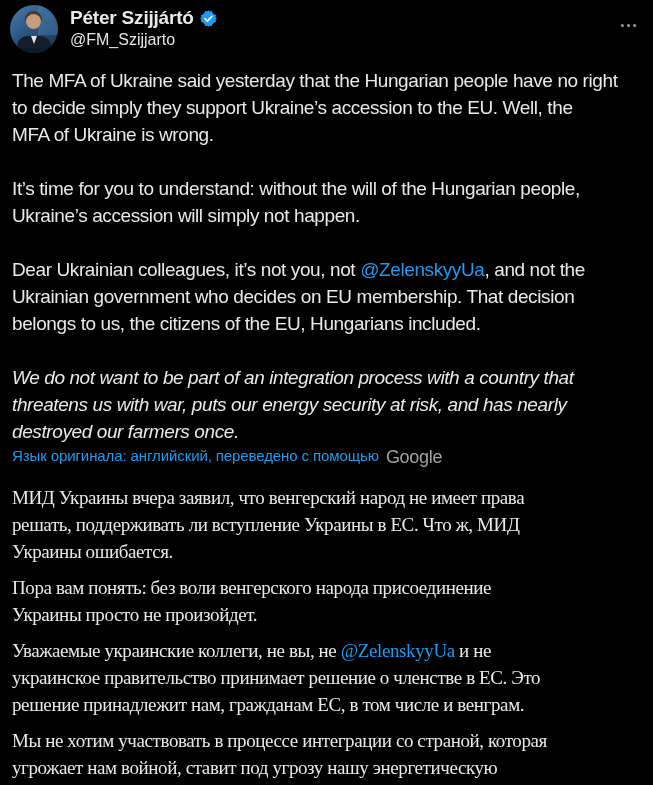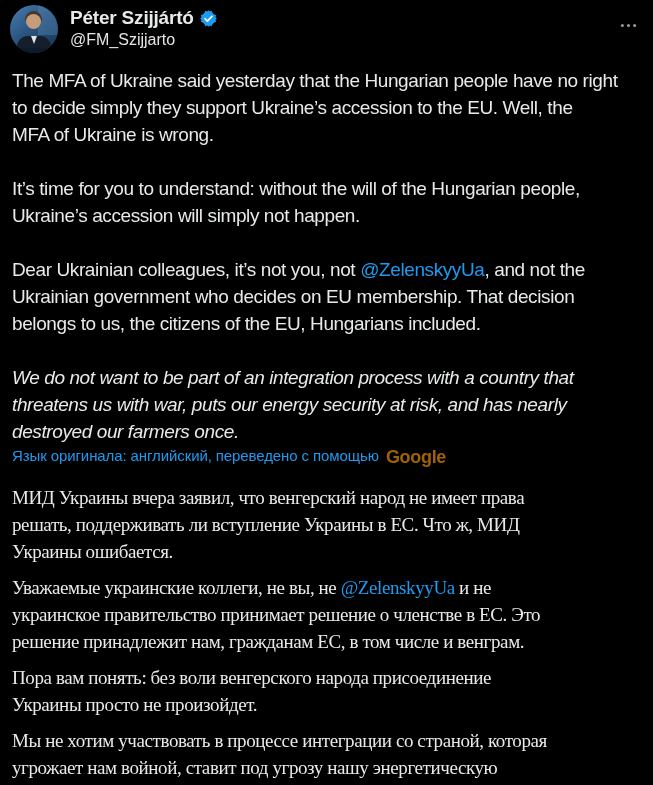--- a/index.html
+++ b/index.html
@@ -73,23 +73,23 @@
     margin: 2px 0 16px 0;
     white-space: nowrap;
   }
   .trans-label {
     font-size: 15px;
     letter-spacing: -0.1px;
     color: #1d9bf0;
   }
   .google-logo {
     font-size: 18px;
-    font-weight: 700;
+    font-weight: 400;
     letter-spacing: -0.3px;
-    color: #a16207;
+    color: #a3a3a3;
     margin-left: 7px;
   }
 </style>
 </head>
 <body>
 
 <div class="tweet-card">
 
   <div class="header">
     <div class="avatar">
@@ -142,23 +142,23 @@
 destroyed our farmers once.</p>
 
     <div class="trans-row">
       <span class="trans-label">Язык оригинала: английский, переведено с помощью</span>
       <span class="google-logo">Google</span>
     </div>
 
     <p class="tweet-p ru">МИД Украины вчера заявил, что венгерский народ не имеет права
 решать, поддерживать ли вступление Украины в ЕС. Что ж, МИД
 Украины ошибается.</p>
+    <p class="tweet-p ru">Пора вам понять: без воли венгерского народа присоединение
+Украины просто не произойдет.</p>
     <p class="tweet-p ru"><span>Уважаемые украинские коллеги, не вы, не </span><a class="mention">@ZelenskyyUa</a><span> и не
 украинское правительство принимает решение о членстве в ЕС. Это
 решение принадлежит нам, гражданам ЕС, в том числе и венграм.</span></p>
-    <p class="tweet-p ru">Пора вам понять: без воли венгерского народа присоединение
-Украины просто не произойдет.</p>
     <p class="tweet-p ru last">Мы не хотим участвовать в процессе интеграции со страной, которая
 угрожает нам войной, ставит под угрозу нашу энергетическую
 безопасность и однажды едва не уничтожила наших фермеров.</p>
   </div>
 
 </div>
 
 </body></html>

